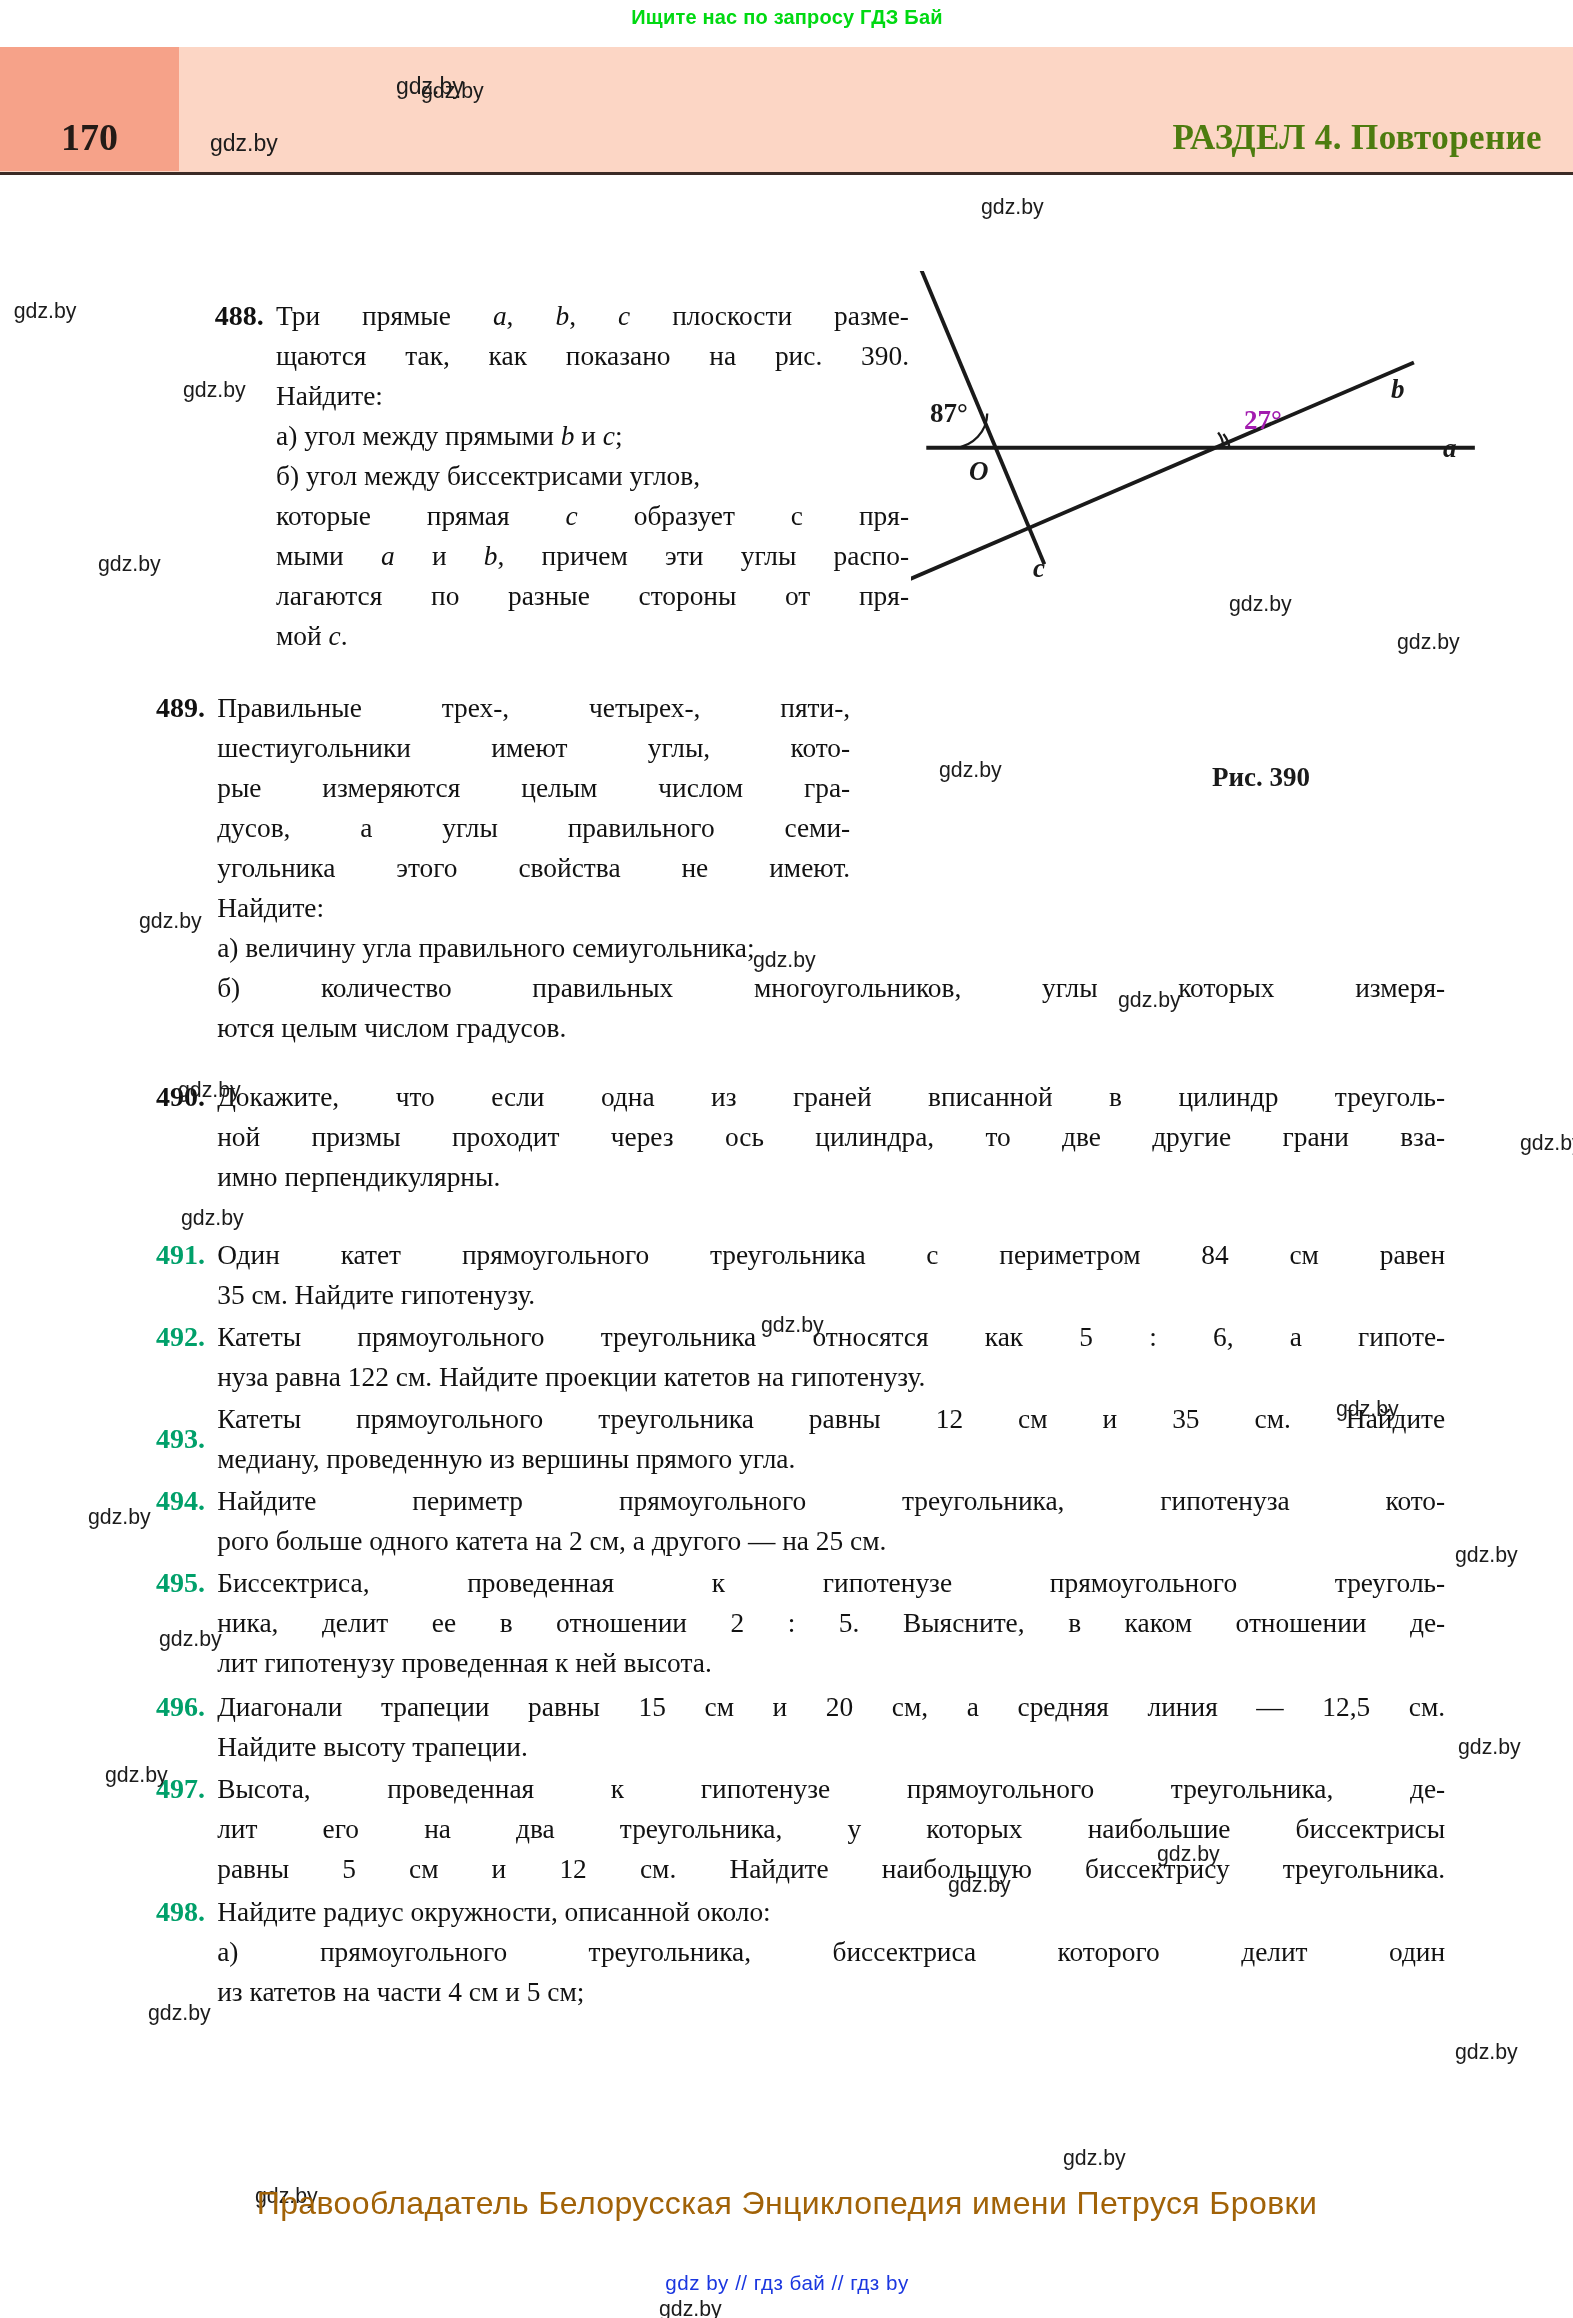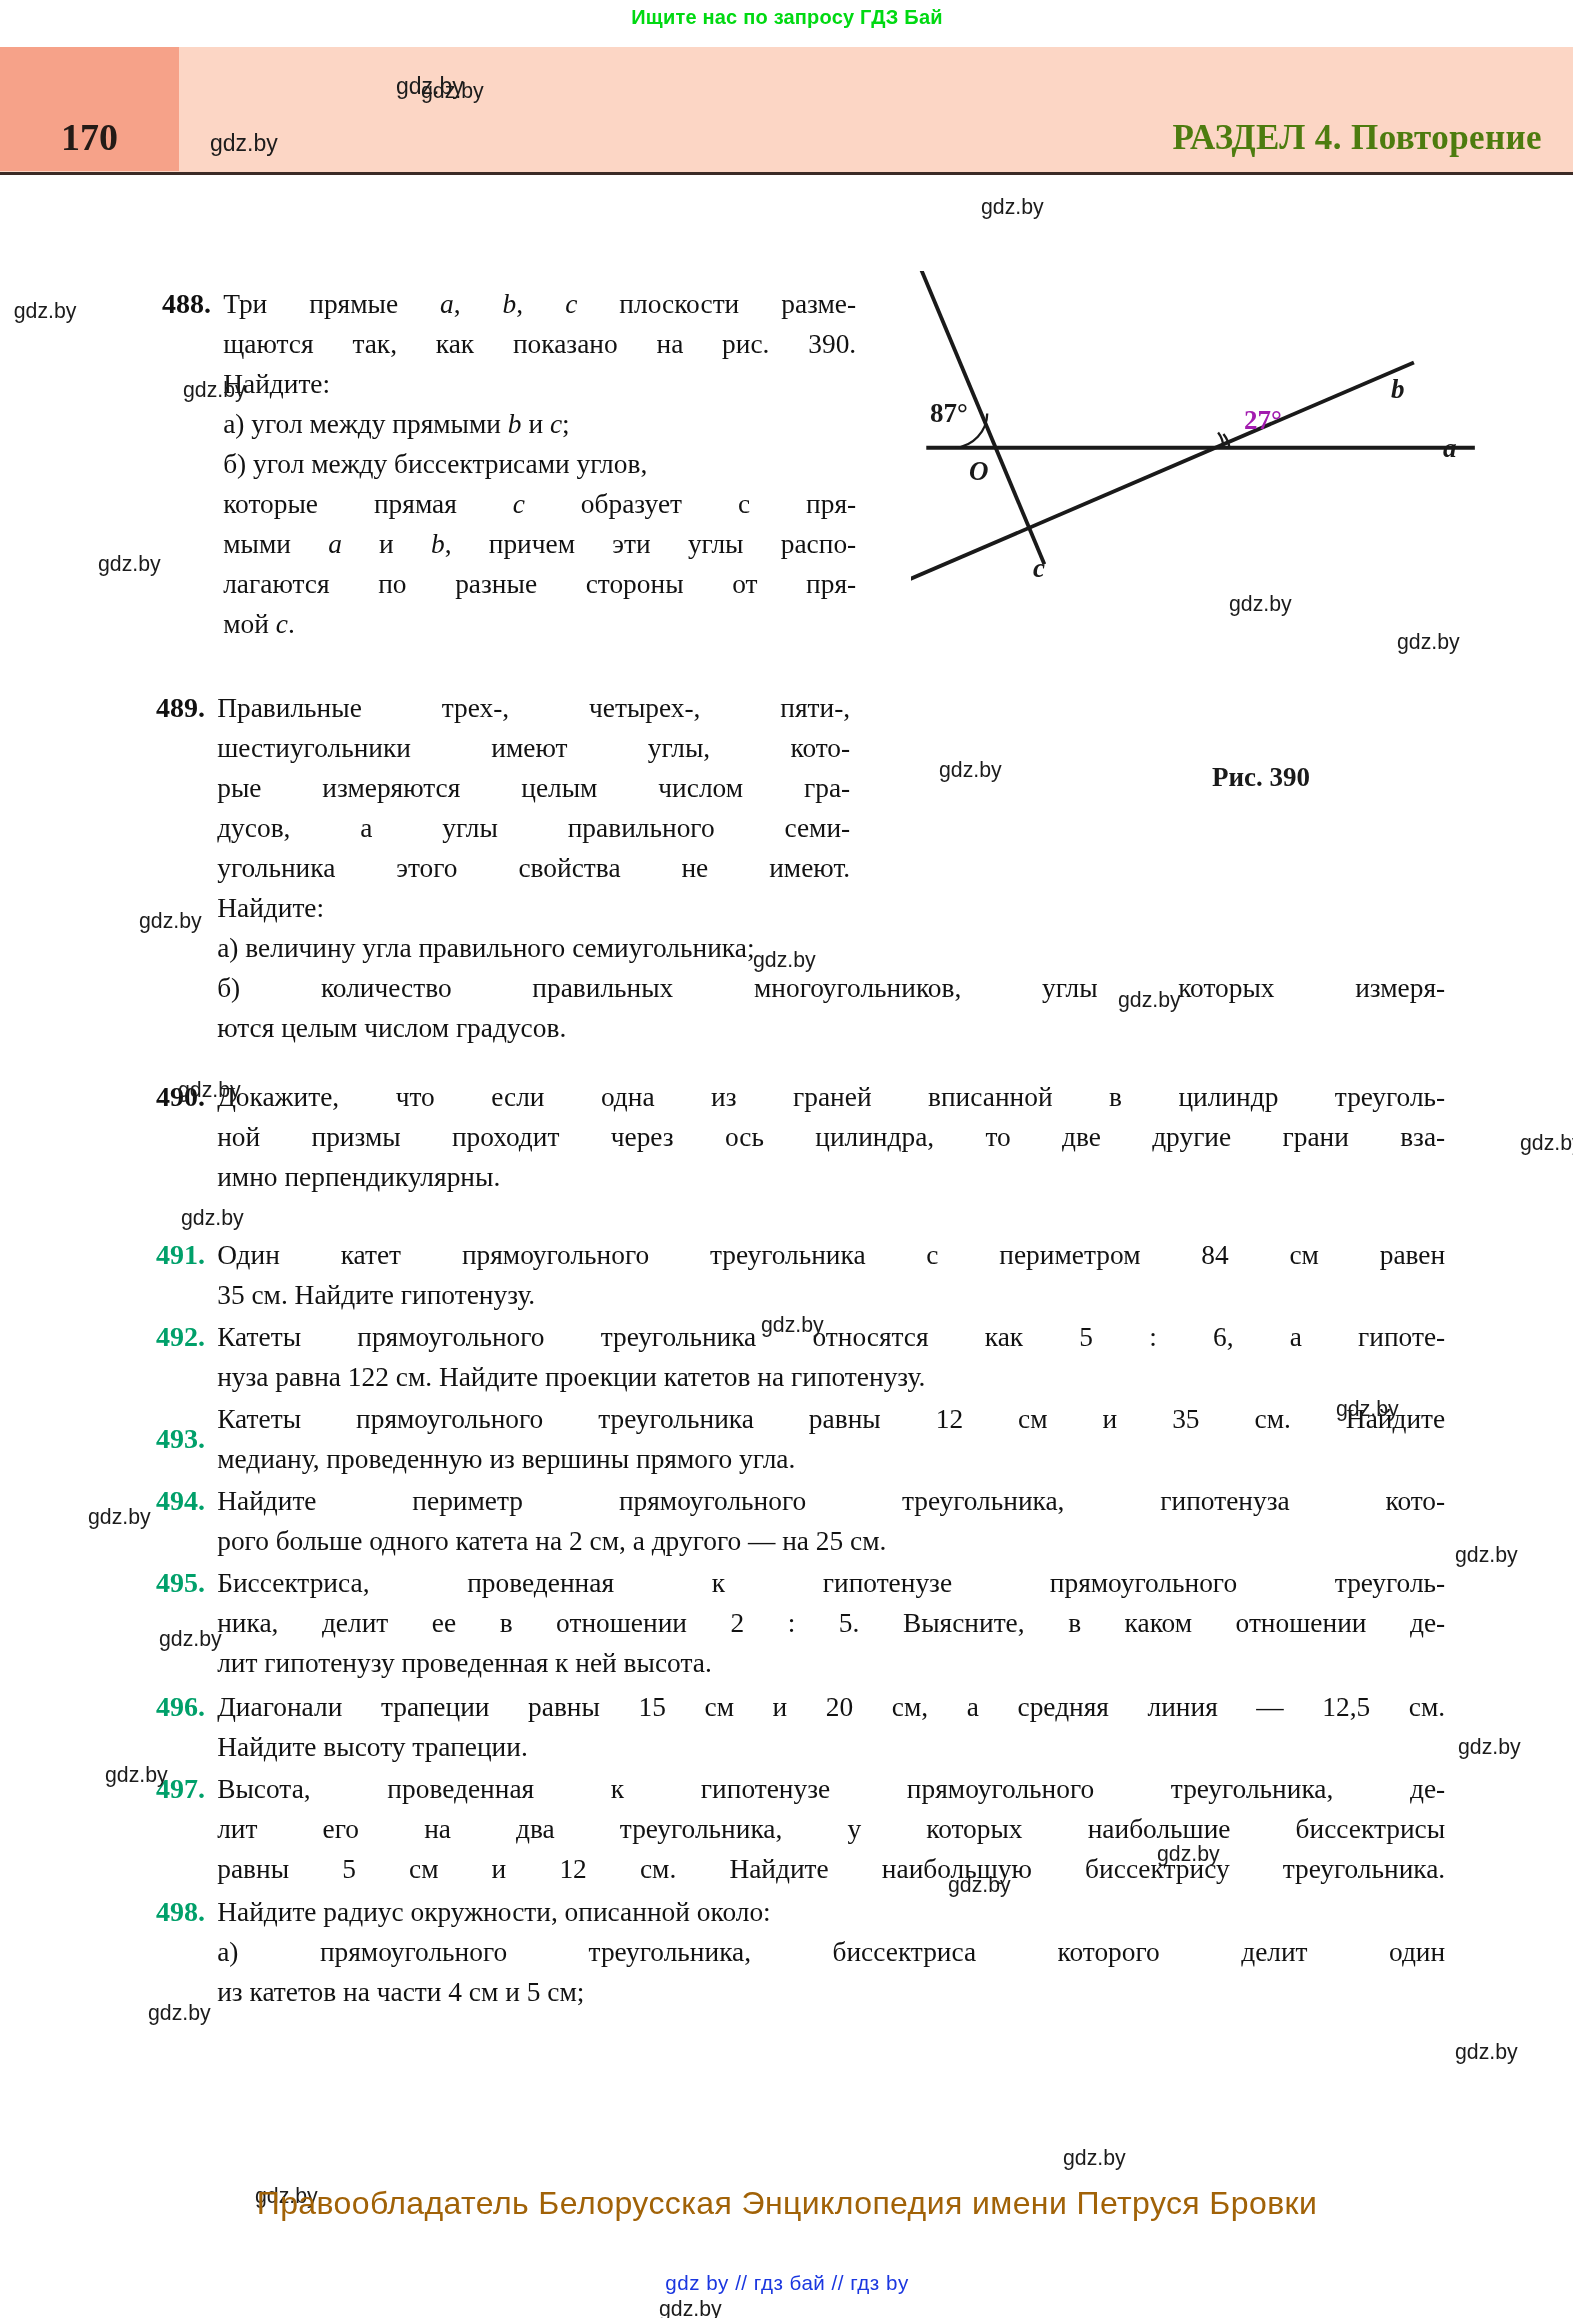--- a/index.html
+++ b/index.html
@@ -148,21 +148,21 @@
 <div class="page-header">
   <div class="page-number-block">
     <div class="page-number">170</div>
   </div>
   <div class="header-title">РАЗДЕЛ 4. Повторение</div>
 </div>
 
 <div class="wm" style="left:396px;top:73px;font-size:23px;">gdz.by</div>
 <div class="wm" style="left:210px;top:130px;font-size:23px;">gdz.by</div>
 
-<div class="exercise" style="top:284px; left:162px; width:747px;">
+<div class="exercise" style="top:296px; left:162px; width:747px;justify-content:flex-end;">
   <div class="ex-num black">488.</div>
   <div class="ex-body" style="width:633px;">
     <p class="jt"><span>Три прямые <i>a</i>, <i>b</i>, <i>c</i> плоскости разме-</span></p>
     <p class="jt"><span>щаются так, как показано на рис. 390.</span></p>
     <p><span>Найдите:</span></p>
     <p><span>а) угол между прямыми <i>b</i> и <i>c</i>;</span></p>
     <p><span>б) угол между биссектрисами углов,</span></p>
     <p class="jt"><span>которые прямая <i>c</i> образует с пря-</span></p>
     <p class="jt"><span>мыми <i>a</i> и <i>b</i>, причем эти углы распо-</span></p>
     <p class="jt"><span>лагаются по разные стороны от пря-</span></p>

